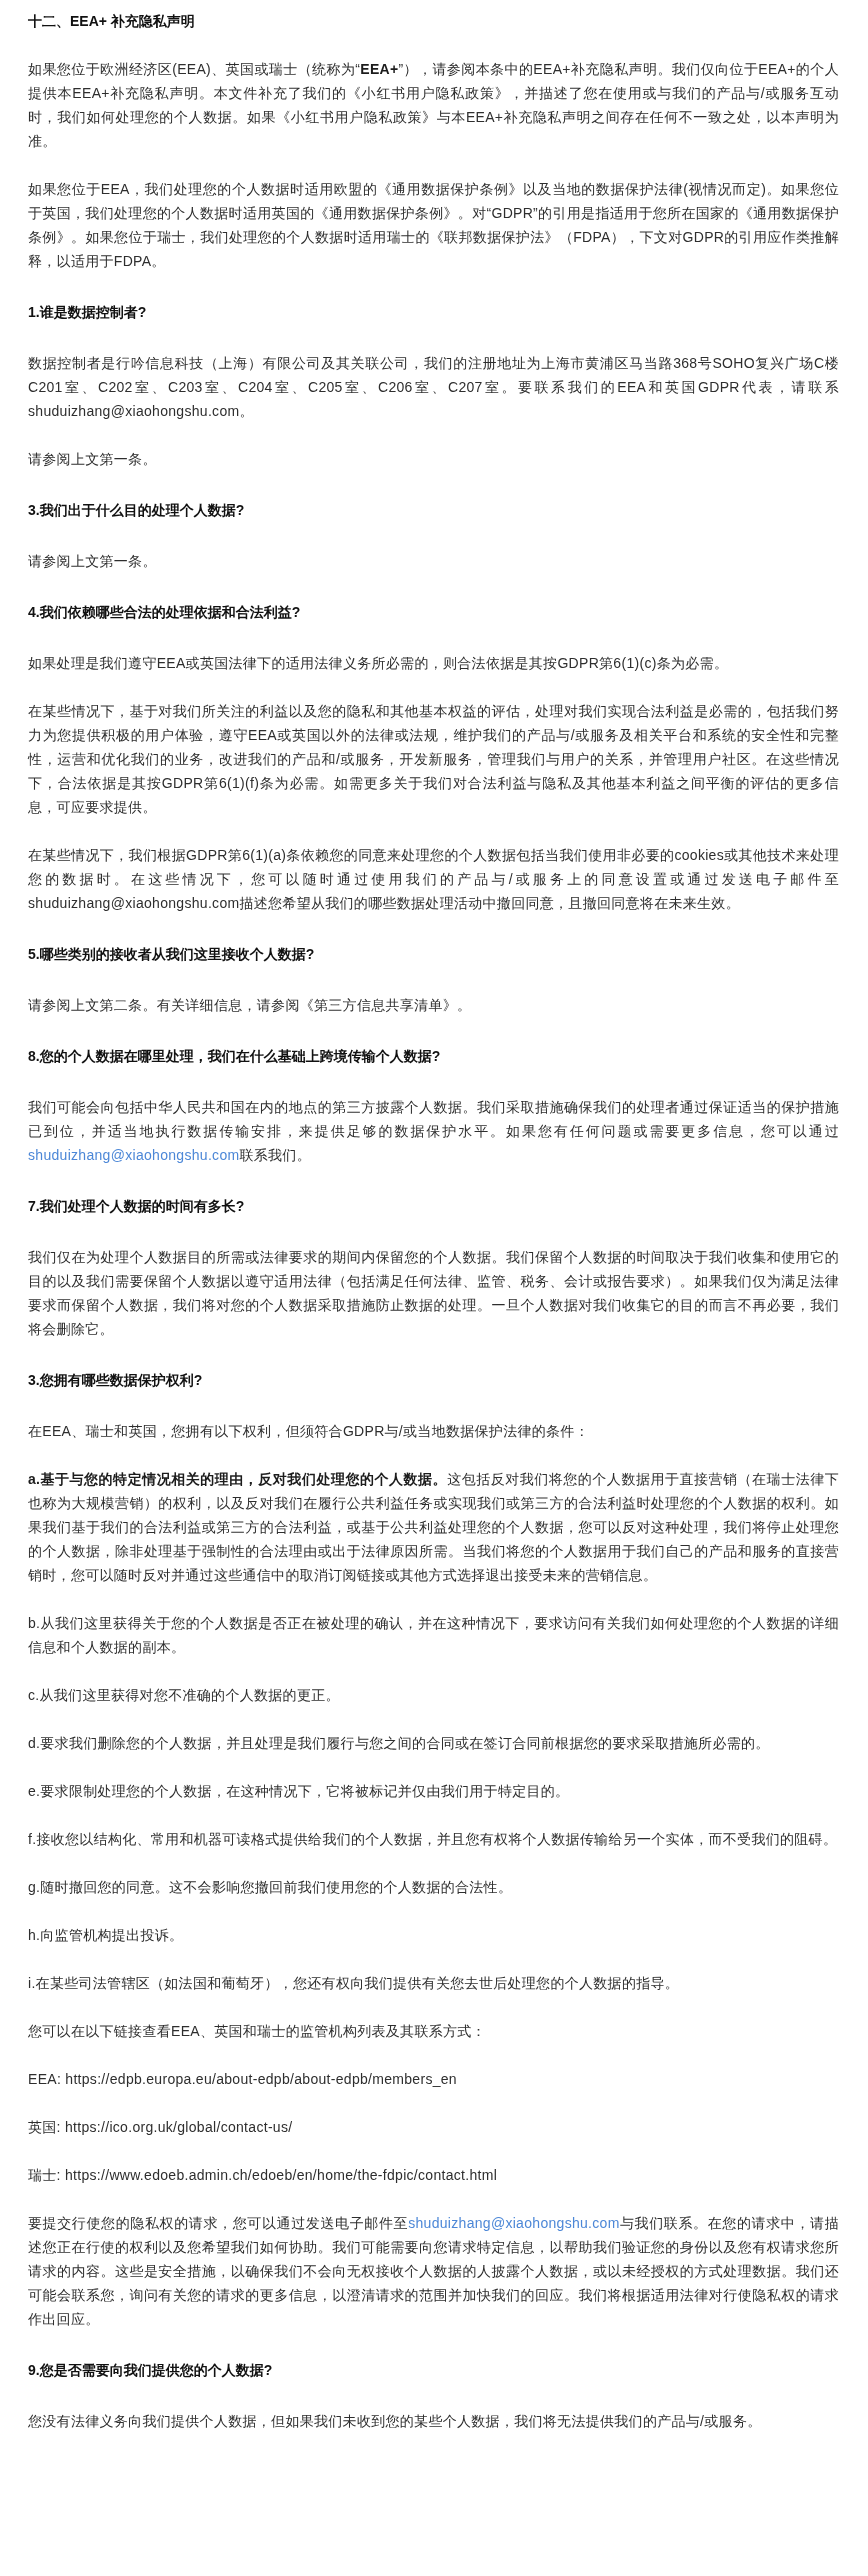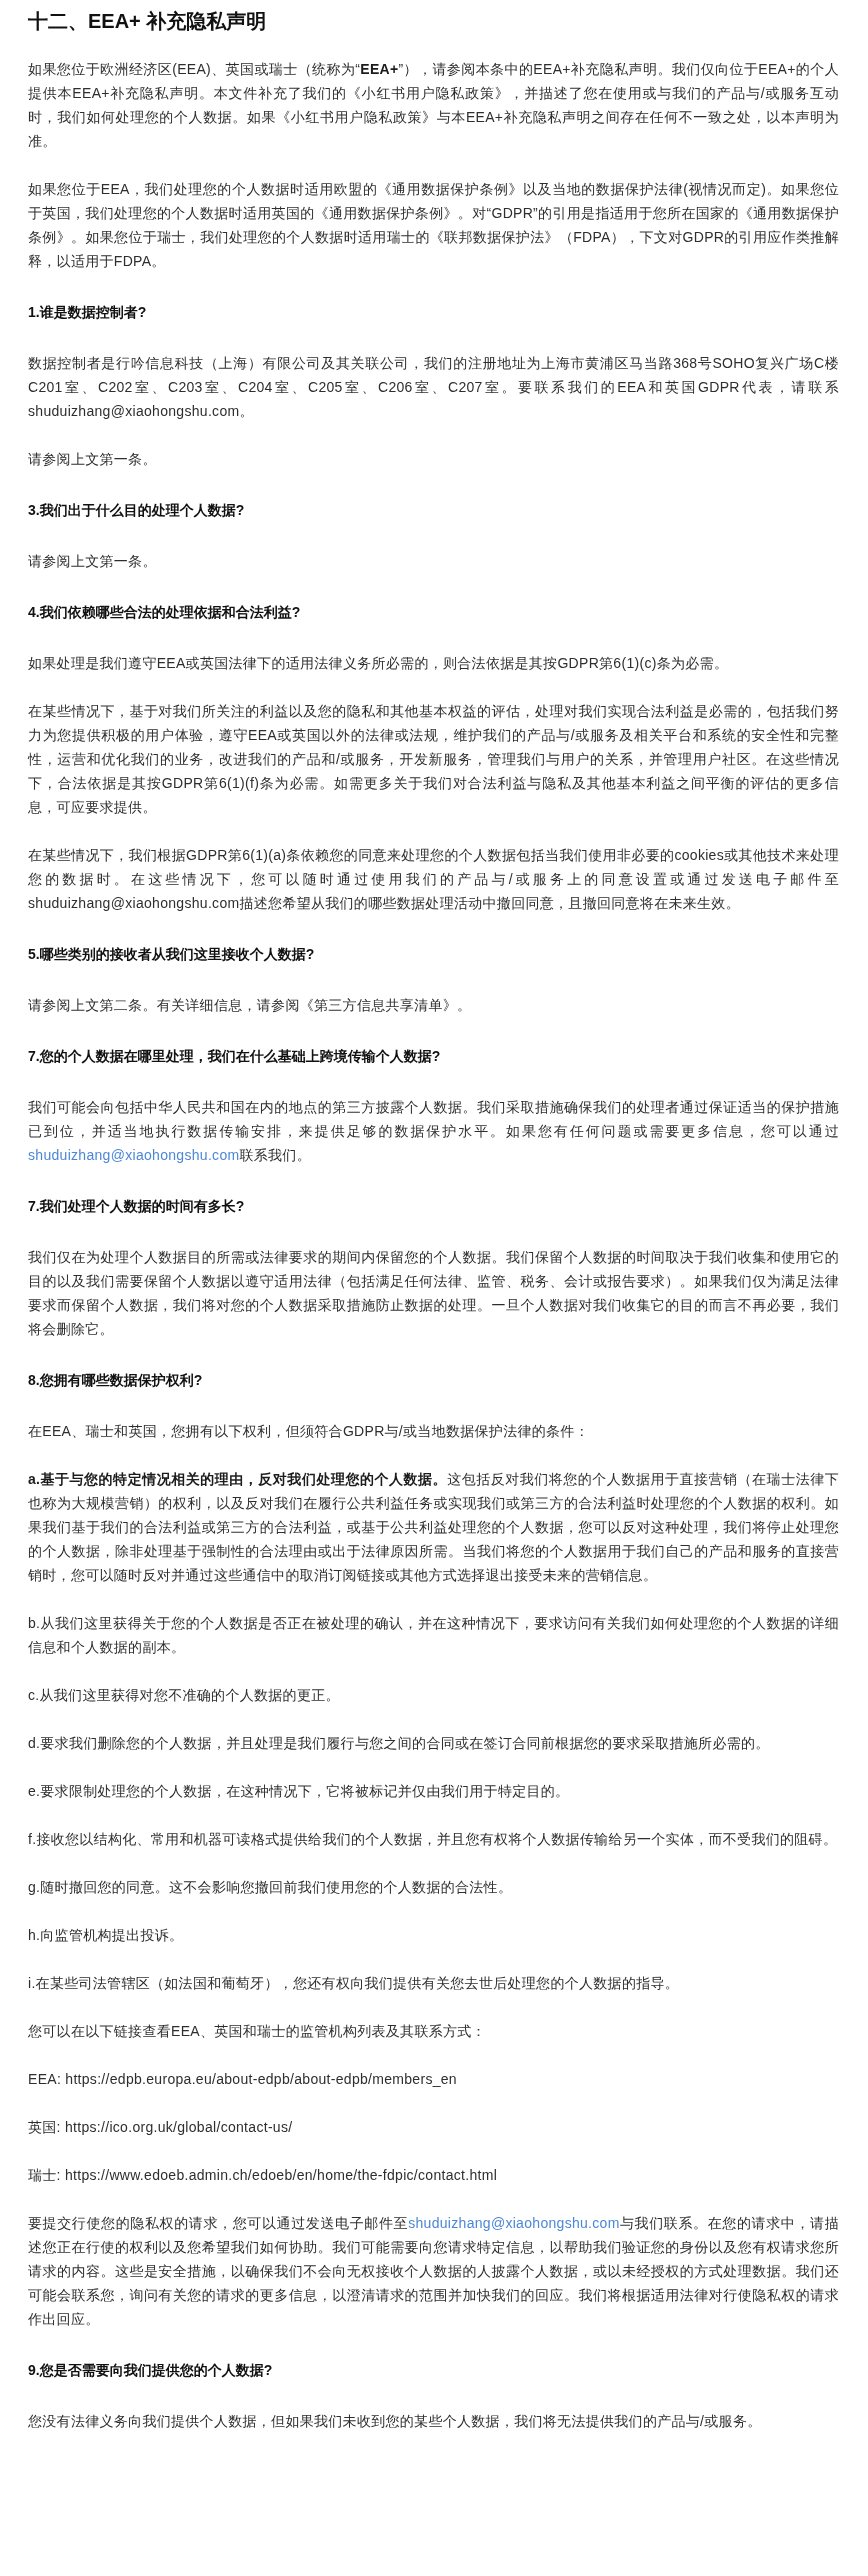--- a/index.html
+++ b/index.html
@@ -11,21 +11,21 @@
     width: 868px;
     min-height: 2576px;
     font-family: "Liberation Sans", "DejaVu Sans", sans-serif;
     color: #2e2e2e;
     box-sizing: border-box;
   }
   .doc {
     padding: 5.2px 29px 20.6px 28px;
   }
   .doc-title {
-    font-size: 20px;
+    font-size: 14px;
     line-height: 22.4px;
     font-weight: 700;
     color: #111111;
     margin: 5.2px 0 0 0;
   }
   .sec-heading {
     font-size: 14px;
     line-height: 20px;
     font-weight: 700;
     color: #111111;
@@ -58,25 +58,25 @@
       <p class="para"><span>数据控制者是行吟信息科技（上海）有限公司及其关联公司，我们的注册地址为上海市黄浦区马当路368号SOHO复兴广场C楼C201室、C202室、C203室、C204室、C205室、C206室、C207室。要联系我们的EEA和英国GDPR代表，请联系shuduizhang@xiaohongshu.com。</span></p>
       <p class="para"><span>请参阅上文第一条。</span></p>
       <h2 class="sec-heading"><span>3.我们出于什么目的处理个人数据?</span></h2>
       <p class="para"><span>请参阅上文第一条。</span></p>
       <h2 class="sec-heading"><span>4.我们依赖哪些合法的处理依据和合法利益?</span></h2>
       <p class="para"><span>如果处理是我们遵守EEA或英国法律下的适用法律义务所必需的，则合法依据是其按GDPR第6(1)(c)条为必需。</span></p>
       <p class="para"><span>在某些情况下，基于对我们所关注的利益以及您的隐私和其他基本权益的评估，处理对我们实现合法利益是必需的，包括我们努力为您提供积极的用户体验，遵守EEA或英国以外的法律或法规，维护我们的产品与/或服务及相关平台和系统的安全性和完整性，运营和优化我们的业务，改进我们的产品和/或服务，开发新服务，管理我们与用户的关系，并管理用户社区。在这些情况下，合法依据是其按GDPR第6(1)(f)条为必需。如需更多关于我们对合法利益与隐私及其他基本利益之间平衡的评估的更多信息，可应要求提供。</span></p>
       <p class="para"><span>在某些情况下，我们根据GDPR第6(1)(a)条依赖您的同意来处理您的个人数据包括当我们使用非必要的cookies或其他技术来处理您的数据时。在这些情况下，您可以随时通过使用我们的产品与/或服务上的同意设置或通过发送电子邮件至shuduizhang@xiaohongshu.com描述您希望从我们的哪些数据处理活动中撤回同意，且撤回同意将在未来生效。</span></p>
       <h2 class="sec-heading"><span>5.哪些类别的接收者从我们这里接收个人数据?</span></h2>
       <p class="para"><span>请参阅上文第二条。有关详细信息，请参阅《第三方信息共享清单》。</span></p>
-      <h2 class="sec-heading"><span>7.您的个人数据在哪里处理，我们在什么基础上跨境传输个人数据?</span></h2>
+      <h2 class="sec-heading"><span>8.您的个人数据在哪里处理，我们在什么基础上跨境传输个人数据?</span></h2>
       <p class="para"><span>我们可能会向包括中华人民共和国在内的地点的第三方披露个人数据。我们采取措施确保我们的处理者通过保证适当的保护措施已到位，并适当地执行数据传输安排，来提供足够的数据保护水平。如果您有任何问题或需要更多信息，您可以通过</span><a class="email-link" href="#" style="color: rgb(76, 135, 215);">shuduizhang@xiaohongshu.com</a><span>联系我们。</span></p>
       <h2 class="sec-heading"><span>7.我们处理个人数据的时间有多长?</span></h2>
       <p class="para"><span>我们仅在为处理个人数据目的所需或法律要求的期间内保留您的个人数据。我们保留个人数据的时间取决于我们收集和使用它的目的以及我们需要保留个人数据以遵守适用法律（包括满足任何法律、监管、税务、会计或报告要求）。如果我们仅为满足法律要求而保留个人数据，我们将对您的个人数据采取措施防止数据的处理。一旦个人数据对我们收集它的目的而言不再必要，我们将会删除它。</span></p>
-      <h2 class="sec-heading"><span>8.您拥有哪些数据保护权利?</span></h2>
+      <h2 class="sec-heading"><span>3.您拥有哪些数据保护权利?</span></h2>
       <p class="para"><span>在EEA、瑞士和英国，您拥有以下权利，但须符合GDPR与/或当地数据保护法律的条件：</span></p>
       <p class="para"><strong>a.基于与您的特定情况相关的理由，反对我们处理您的个人数据。</strong><span>这包括反对我们将您的个人数据用于直接营销（在瑞士法律下也称为大规模营销）的权利，以及反对我们在履行公共利益任务或实现我们或第三方的合法利益时处理您的个人数据的权利。如果我们基于我们的合法利益或第三方的合法利益，或基于公共利益处理您的个人数据，您可以反对这种处理，我们将停止处理您的个人数据，除非处理基于强制性的合法理由或出于法律原因所需。当我们将您的个人数据用于我们自己的产品和服务的直接营销时，您可以随时反对并通过这些通信中的取消订阅链接或其他方式选择退出接受未来的营销信息。</span></p>
       <p class="para"><span>b.从我们这里获得关于您的个人数据是否正在被处理的确认，并在这种情况下，要求访问有关我们如何处理您的个人数据的详细信息和个人数据的副本。</span></p>
       <p class="para"><span>c.从我们这里获得对您不准确的个人数据的更正。</span></p>
       <p class="para"><span>d.要求我们删除您的个人数据，并且处理是我们履行与您之间的合同或在签订合同前根据您的要求采取措施所必需的。</span></p>
       <p class="para"><span>e.要求限制处理您的个人数据，在这种情况下，它将被标记并仅由我们用于特定目的。</span></p>
       <p class="para"><span>f.接收您以结构化、常用和机器可读格式提供给我们的个人数据，并且您有权将个人数据传输给另一个实体，而不受我们的阻碍。</span></p>
       <p class="para"><span>g.随时撤回您的同意。这不会影响您撤回前我们使用您的个人数据的合法性。</span></p>
       <p class="para"><span>h.向监管机构提出投诉。</span></p>
       <p class="para"><span>i.在某些司法管辖区（如法国和葡萄牙），您还有权向我们提供有关您去世后处理您的个人数据的指导。</span></p>

